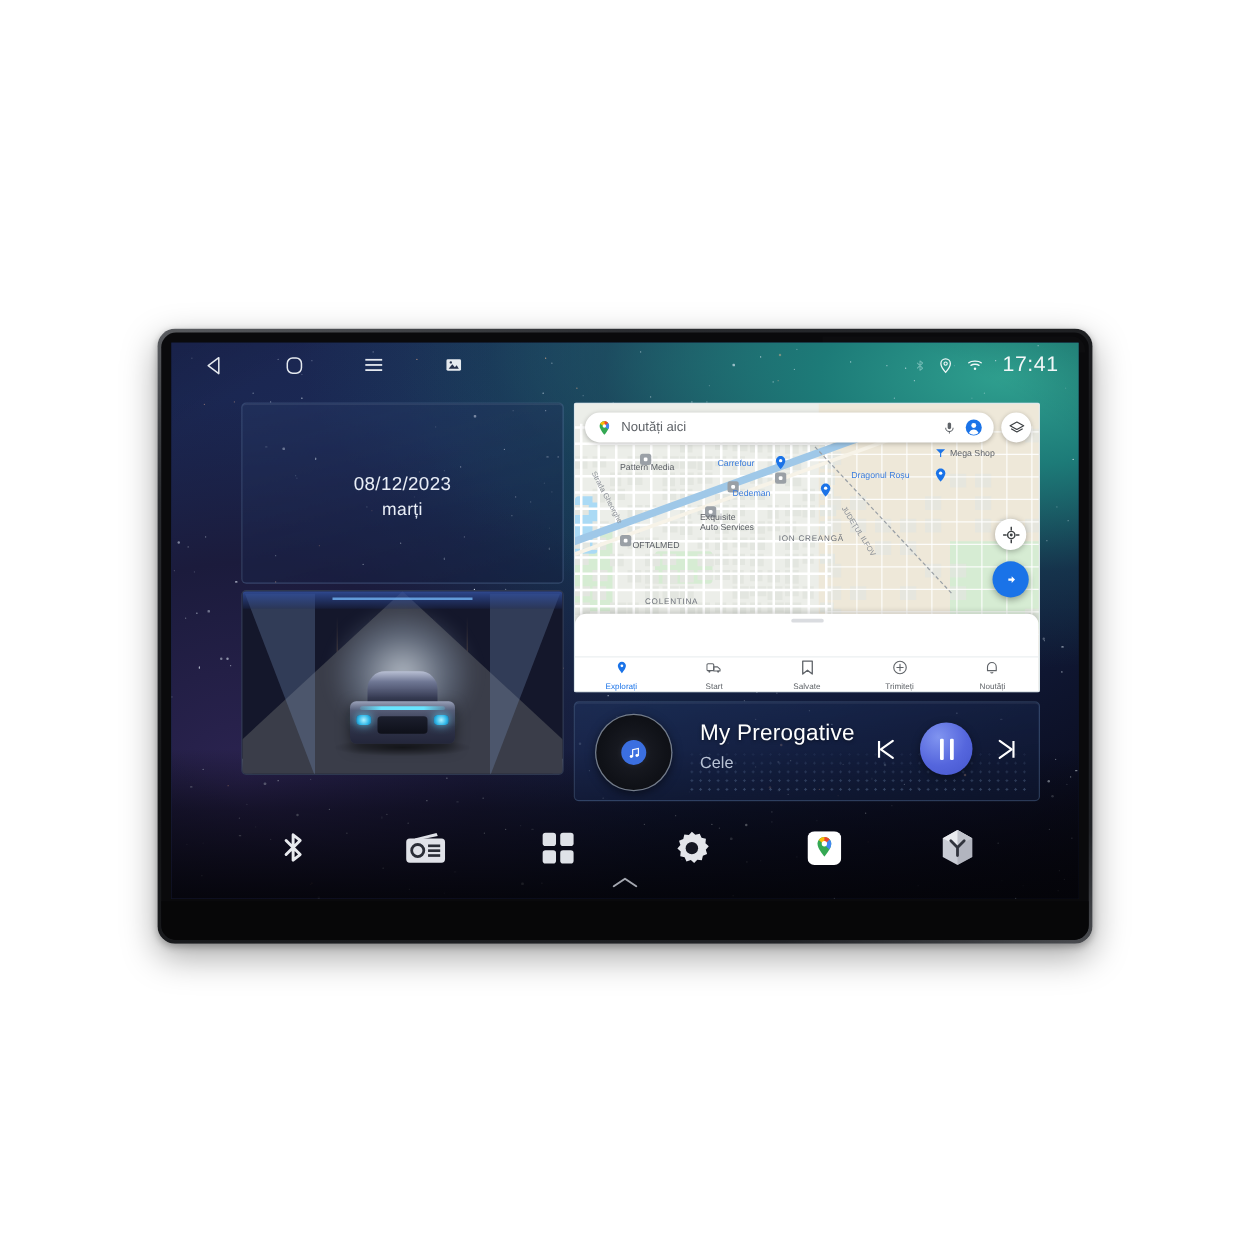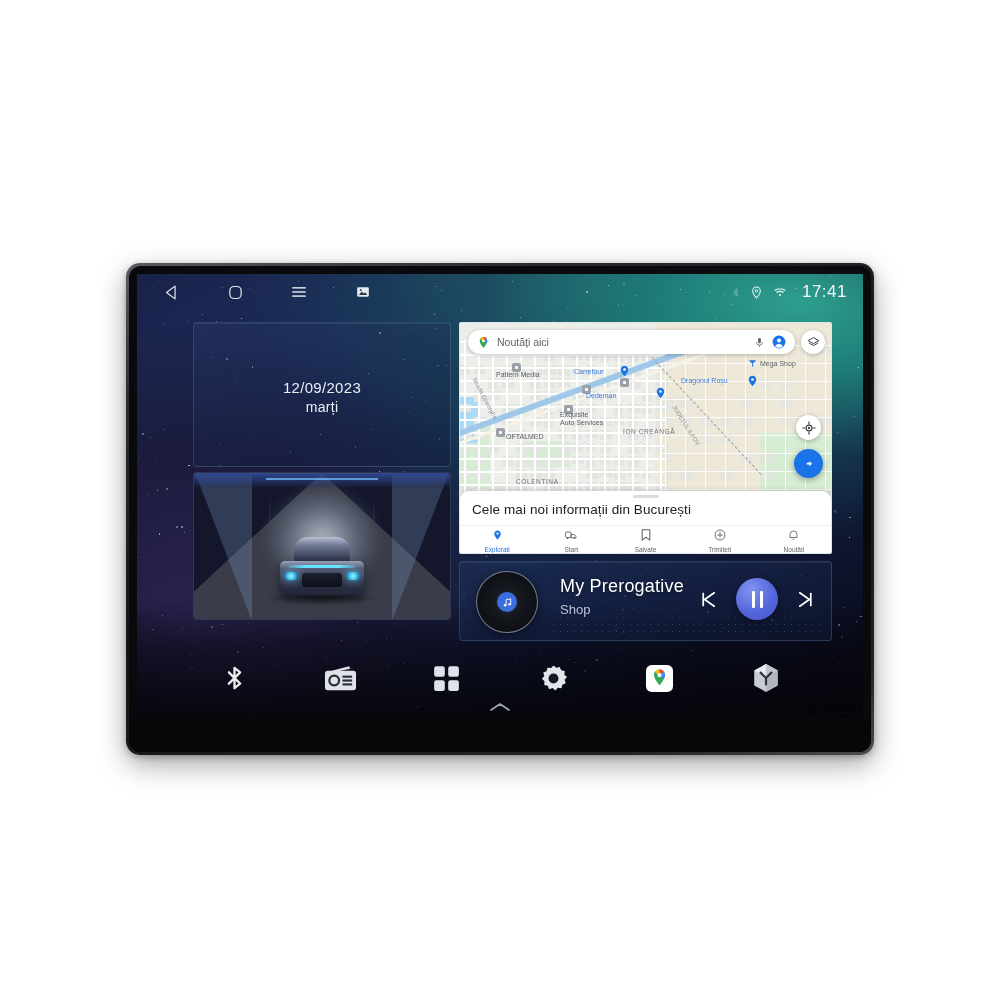--- a/index.html
+++ b/index.html
@@ -780,21 +780,21 @@
               <circle cx="12" cy="17" r="1.7" fill="#eef7f7"></circle>
             </svg>
           </span>
           <span id="status-time">17:41</span>
         </div>
       </div>
 
       <div id="widgets">
 
         <div id="clock-widget" class="card-edge">
-          <div id="clock-date">12/09/2023</div>
+          <div id="clock-date">08/12/2023</div>
           <div id="clock-day">marți</div>
         </div>
 
         <div id="car-widget" class="card-edge">
             <div class="road-line" style="top:20px;height:128px;width:1.4px;margin-left:-52px"></div>
             <div class="road-line" style="top:20px;height:128px;width:1.4px;margin-left:-26px"></div>
             <div class="road-line" style="top:20px;height:128px;width:1.4px;margin-left:0px"></div>
             <div class="road-line" style="top:20px;height:128px;width:1.4px;margin-left:26px"></div>
             <div class="road-line" style="top:20px;height:128px;width:1.4px;margin-left:52px"></div>
             <div style="position:absolute;left:calc(50% - 18px - 6px);top:22px;width:6px;height:4px;background:linear-gradient(180deg,rgba(200,220,255,0.55),rgba(110,140,200,0.18));border-radius:1px"></div>
@@ -1152,21 +1152,20 @@
             <svg width="16" height="16" viewBox="0 0 24 24">
                 <path d="M12 2 L22 12 L12 22 L2 12 Z" fill="#1a73e8"></path>
                 <path d="M12.5 7.5 L16.5 11.5 L12.5 15.5 V12.8 H8.5 V10.2 H12.5 Z" fill="#ffffff"></path>
               </svg>
           </div>
 
           <div id="google-logo"><span>G</span><span>o</span><span>o</span><span>g</span><span>l</span><span>e</span></div>
 
           <div id="map-sheet">
             <div id="sheet-handle"></div>
-            <div id="sheet-title">Cele mai noi informații din București</div>
             <div id="map-tabs">
                 <div class="map-tab active">
                   <span><svg width="11" height="12" viewBox="0 0 24 24">
                       <path d="M12 2 C8.1 2 5 5.1 5 9 c0 5.2 7 13 7 13 s7-7.8 7-13 c0-3.9-3.1-7-7-7z" fill="#1a73e8"></path>
                       <circle cx="12" cy="9" r="2.4" fill="#fff"></circle>
                     </svg></span>
                   <span class="tl">Explorați</span>
                 </div>
                 <div class="map-tab">
                   <span><svg width="13" height="12" viewBox="0 0 26 20">
@@ -1206,21 +1205,21 @@
           <div id="vinyl">
             <div id="vinyl-center">
               <svg width="11" height="11" viewBox="0 0 24 24">
                   <path d="M9 18V6l10-2v12" fill="none" stroke="#fff" stroke-width="2" stroke-linecap="round"></path>
                   <circle cx="6.5" cy="18" r="2.6" fill="#fff"></circle>
                   <circle cx="16.5" cy="16" r="2.6" fill="#fff"></circle>
                 </svg>
             </div>
           </div>
           <div id="music-title">My Prerogative</div>
-          <div id="music-sub">Shop</div>
+          <div id="music-sub">Cele</div>
           <div id="music-controls">
             <div class="mbtn">
               <svg width="23" height="23" viewBox="0 0 24 24">
                   <path d="M18 5 L8 12 L18 19" fill="none" stroke="#fff" stroke-width="1.8" stroke-linejoin="round" stroke-linecap="round"></path>
                   <rect x="5.6" y="5" width="1.8" height="14" fill="#fff"></rect>
                 </svg>
             </div>
             <div id="play-btn">
               <div style="display:flex;gap:5px">
                 <span class="pause-bar"></span>

